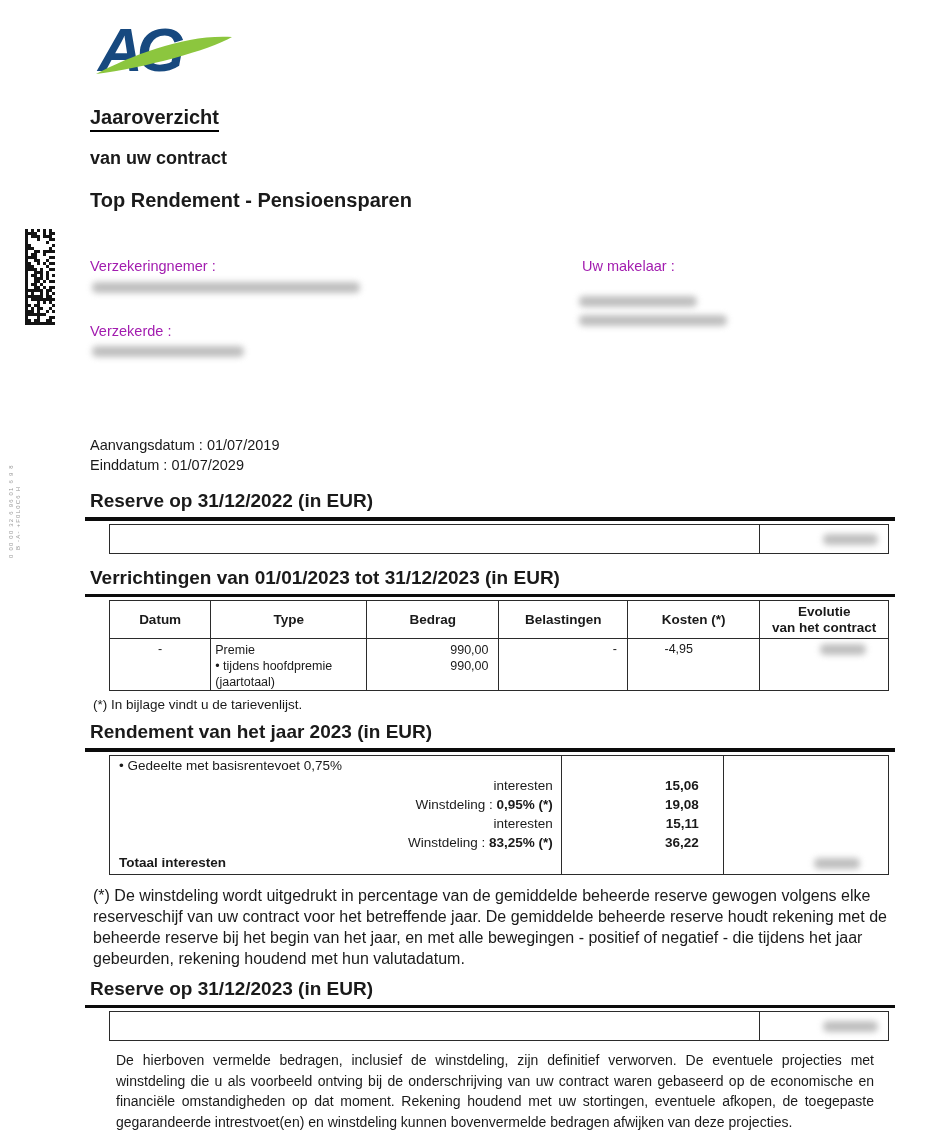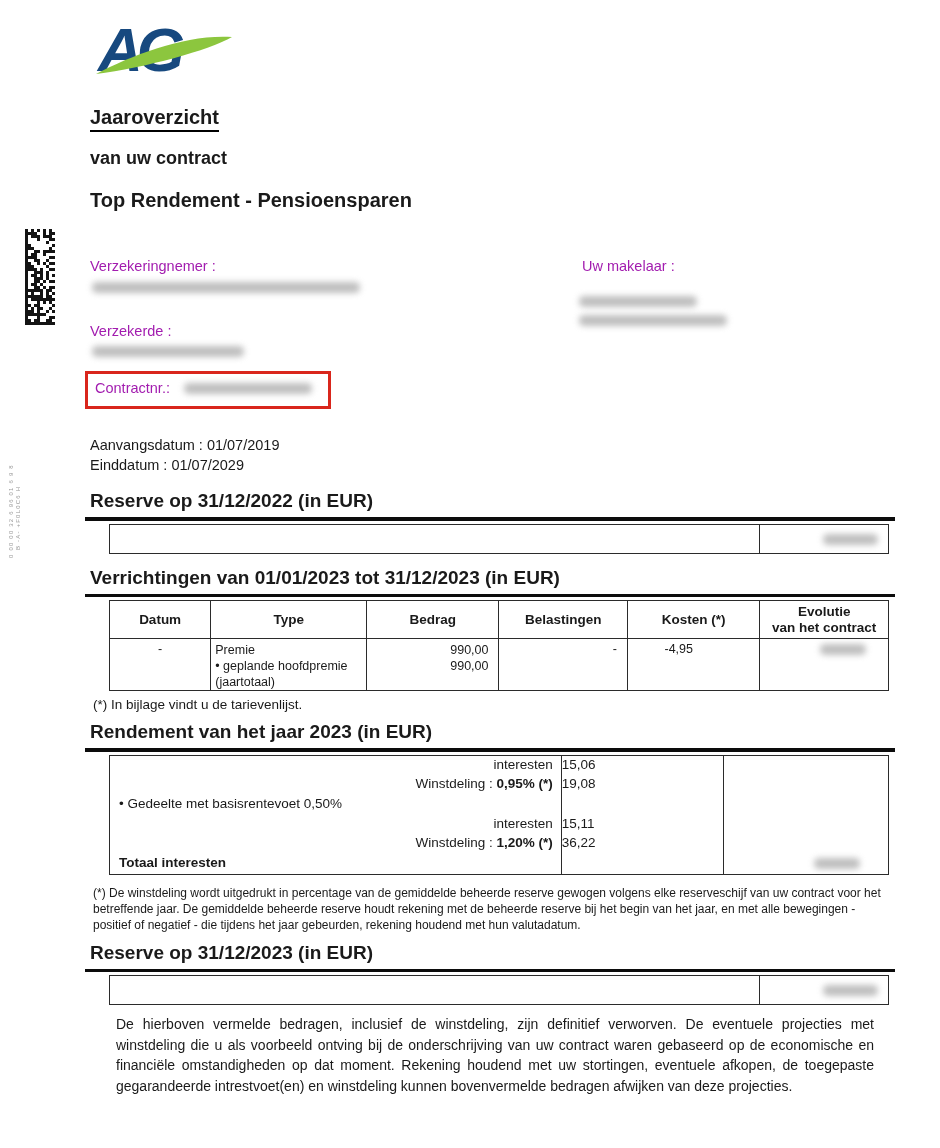--- a/index.html
+++ b/index.html
@@ -66,26 +66,26 @@
   .td-evol   { text-align:right; padding-right:22px; padding-top:16px; }
 
   .footnote-s { font-size:13.5px; margin:6px 0 0 8px; }
 
   .yield-table { width:780px; margin:3px 0 0 24px; font-size:13.5px;
                  border:1.6px solid #2b2b2b; }
   .yield-table td { border-left:1.6px solid #2b2b2b; height:19px; vertical-align:middle; }
   .yield-table td:first-child { border-left:none; }
   .yl-left  { padding-left:9px; }
   .yl-right { text-align:right; padding-right:8px; }
-  .yv { width:20.8%; text-align:left; padding-right:24px; font-weight:normal; }
+  .yv { width:20.8%; text-align:right; padding-right:24px; font-weight:bold; }
   .ye { width:21.2%; text-align:right; padding-right:28px; }
   .y-total td { height:22px; }
   .bold { font-weight:bold; }
 
-  .footnote-l { font-size:12px; line-height:16px; margin:10px 0 0 8px; width:795px; }
+  .footnote-l { font-size:16px; line-height:21px; margin:10px 0 0 8px; width:795px; }
   .closing-p  { font-size:14px; line-height:20.5px; margin:9px 8px 17px 31px; width:758px;
                 text-align:justify; }
   .spacer14 { height:15px; } .spacer8 { height:9px; }
 </style>
 </head>
 <body>
 
 <div class="page">
 
   <div class="barcode-wrap">
@@ -299,24 +299,20 @@
         <div class="label">Uw makelaar :</div>
         <span class="redacted w-b1" style="margin:22px 0 0 2px; display:block;"></span>
         <span class="redacted w-b2" style="margin:8px 0 0 2px; display:block;"></span>
       </div>
 
       <div class="insured-block">
         <div class="label">Verzekerde :</div>
         <span class="redacted w-lg mt6"></span>
       </div>
 
-      <div class="contract-box">
-        <span class="label">Contractnr.:</span>
-        <span class="redacted w-md" style="margin-left:10px;"></span>
-      </div>
     </div>
 
     <div class="dates">
       <div>Aanvangsdatum : 01/07/2019</div>
       <div>Einddatum : 01/07/2029</div>
     </div>
 
     <div class="spacer14"></div>
     <div class="h-sect">Reserve op 31/12/2022 (in EUR)</div>
     <div class="rule"></div>
@@ -350,21 +346,21 @@
         <th>Bedrag</th>
         <th>Belastingen</th>
         <th>Kosten (*)</th>
         <th class="th-evolutie">Evolutie
 van het contract</th>
       </tr>
       <tr>
         <td class="td-datum">-</td>
         <td class="td-type">
           <div>Premie</div>
-          <div>• geplande hoofdpremie</div>
+          <div>• tijdens hoofdpremie</div>
           <div>(jaartotaal)</div>
         </td>
         <td class="td-bedrag">
           <div>990,00</div>
           <div>990,00</div>
         </td>
         <td class="td-belast">-</td>
         <td class="td-kosten">-4,95</td>
         <td class="td-evol">
           <span class="redacted w-xs"></span>
@@ -372,42 +368,42 @@
       </tr>
     </tbody>
       </table>
     <div class="footnote-s">(*) In bijlage vindt u de tarievenlijst.</div>
 
     <div class="spacer8"></div>
     <div class="h-sect">Rendement van het jaar 2023 (in EUR)</div>
     <div class="rule"></div>
     <table class="yield-table">
       <tbody>
+          <tr>
+        <td class="yl-left" style="height:21px;">• Gedeelte met basisrentevoet 0,75%</td>
+        <td class="yv"></td>
+            <td class="ye"></td>
+      </tr>
       <tr>
         <td class="yl-right">interesten</td>
         <td class="yv">15,06</td>
         <td class="ye"></td>
       </tr>
       <tr>
         <td class="yl-right"><span>Winstdeling : </span><span class="bold">0,95% (*)</span></td>
         <td class="yv">19,08</td>
         <td class="ye"></td>
       </tr>
       <tr>
-        <td class="yl-left" style="height:21px;">• Gedeelte met basisrentevoet 0,50%</td>
-        <td class="yv"></td>
-            <td class="ye"></td>
-      </tr>
-      <tr>
         <td class="yl-right">interesten</td>
         <td class="yv">15,11</td>
         <td class="ye"></td>
       </tr>
       <tr>
-        <td class="yl-right"><span>Winstdeling : </span><span class="bold">1,20% (*)</span></td>
+        <td class="yl-right"><span>Winstdeling : </span><span class="bold">83,25% (*)</span></td>
         <td class="yv">36,22</td>
         <td class="ye"></td>
       </tr>
       <tr class="y-total">
         <td class="yl-left bold">Totaal interesten</td>
         <td class="yv"></td>
         <td class="ye">
           <span class="redacted w-xs"></span>
         </td>
       </tr>

